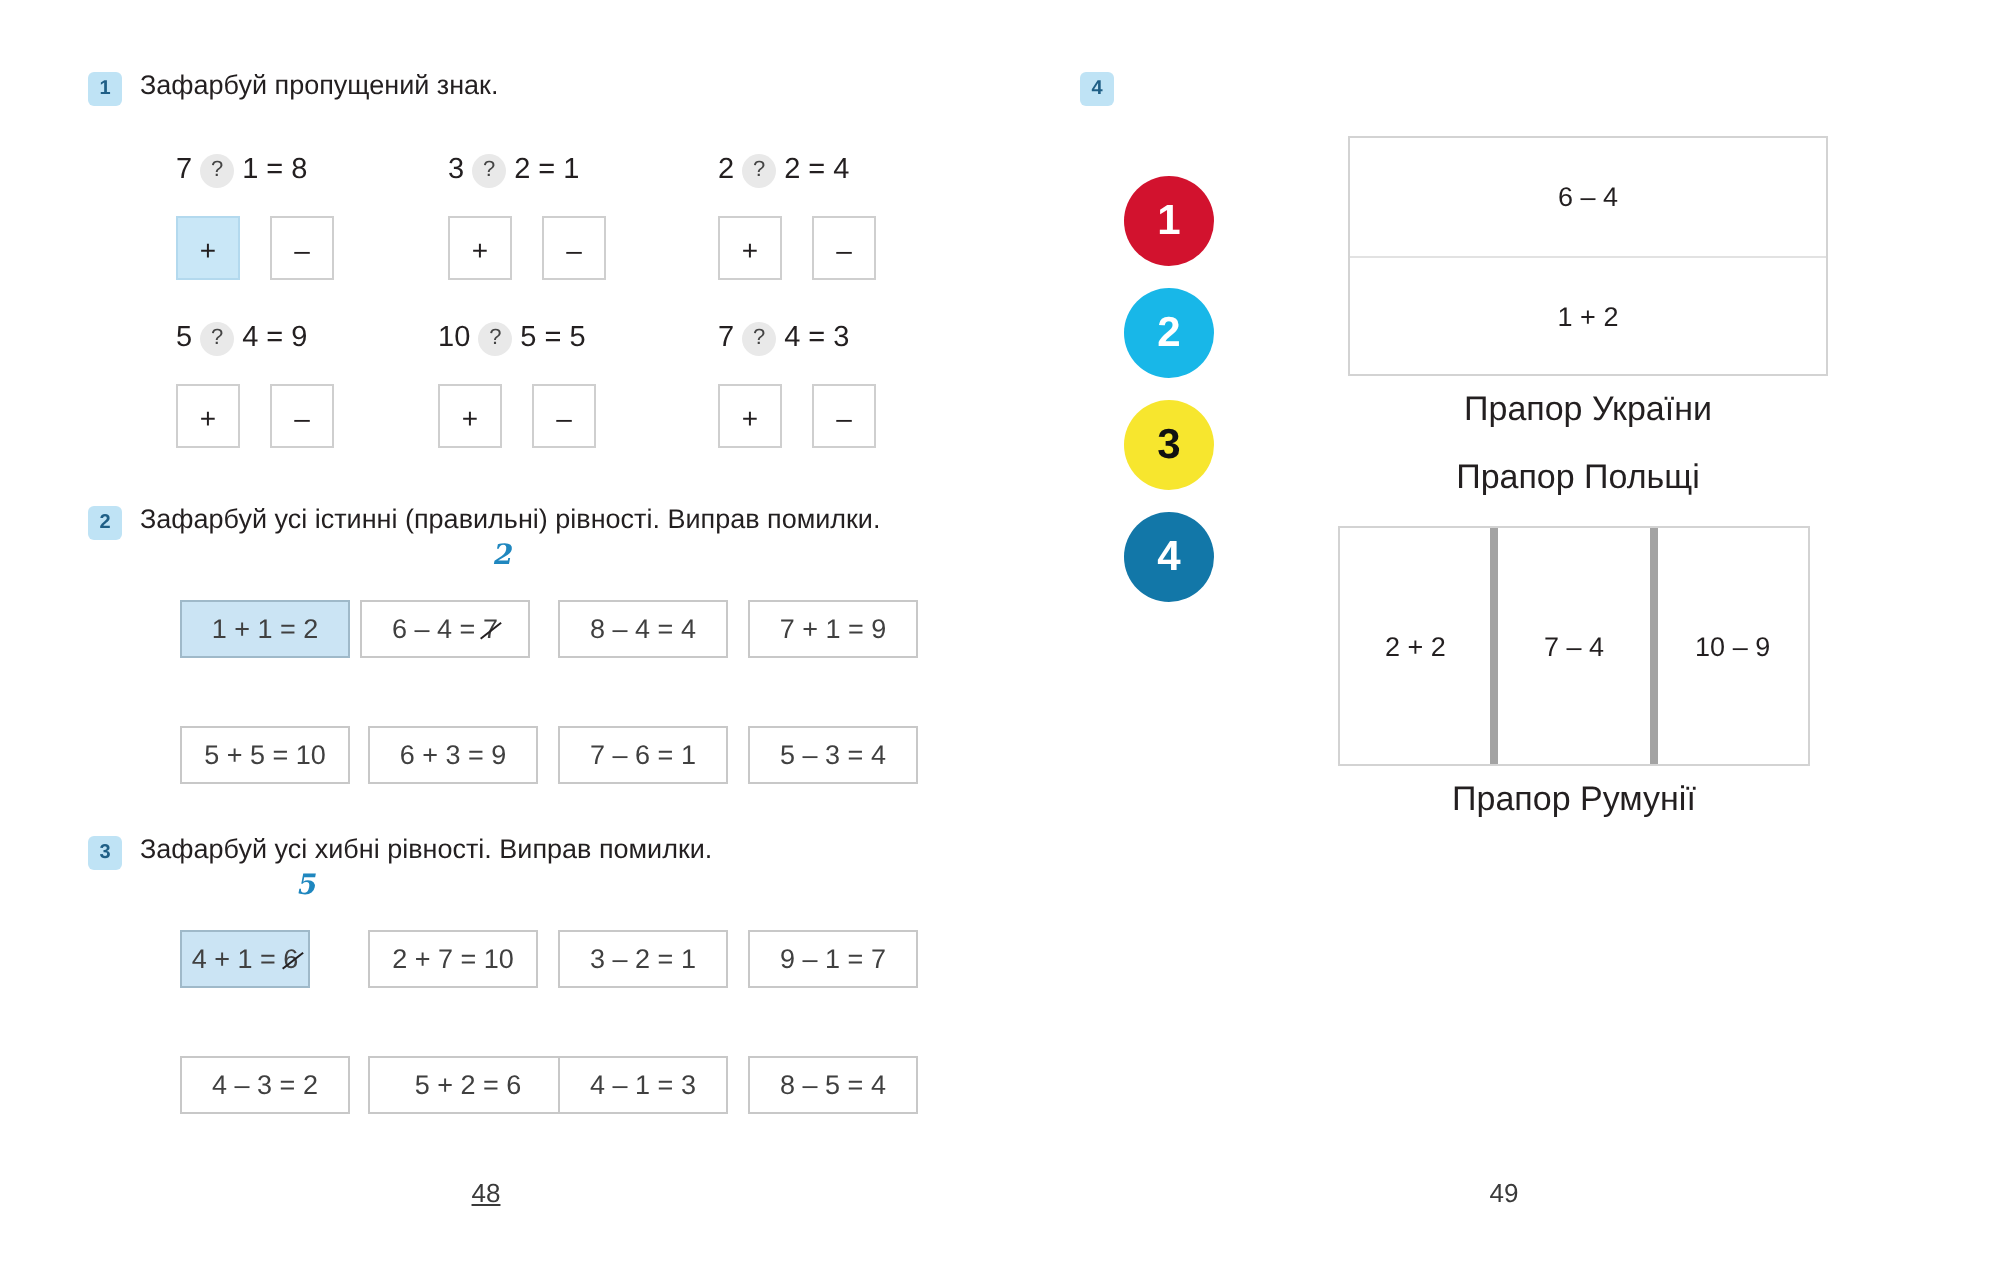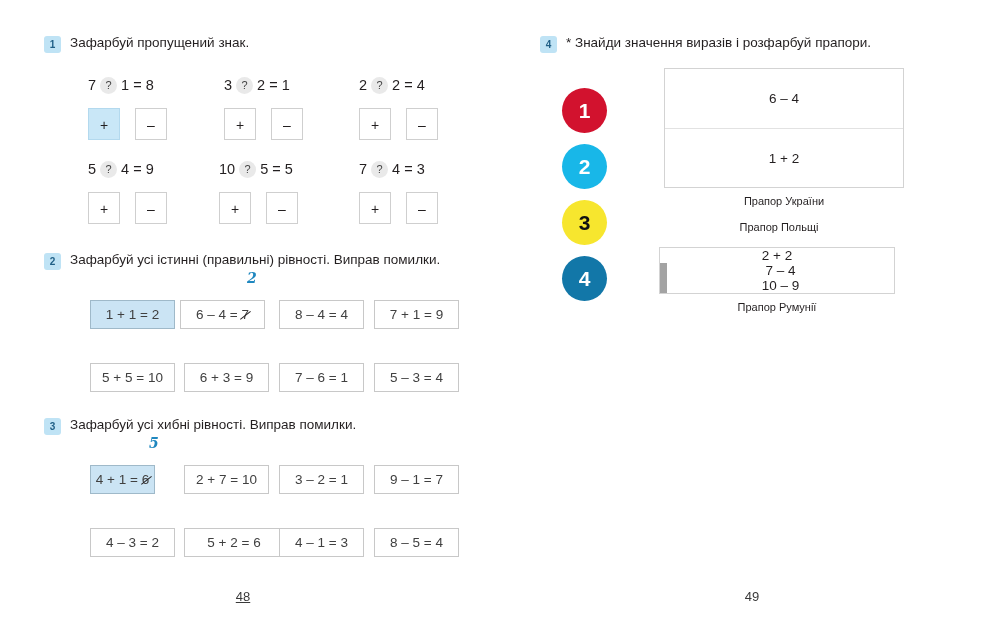--- a/index.html
+++ b/index.html
@@ -157,54 +157,54 @@
     height: 45px;
     border-radius: 50%;
     margin-bottom: 11px;
     color: #ffffff;
     font-size: 21px;
     font-weight: bold;
     line-height: 45px;
     text-align: center;
   }
 
-  .flags { position: absolute; left: 124px; top: 34px; }
+  .flags { position: absolute; left: 134px; top: 34px; }
   .flag-block { margin-bottom: 10px; }
   .flag {
     border: 1px solid #d3d3d3;
     background: #ffffff;
     box-sizing: border-box;
   }
   .flag-h { display: block; }
   .flag-h .band {
     height: 59px;
     display: flex;
     align-items: center;
     justify-content: center;
     font-size: 13.5px;
     color: #231f20;
     box-sizing: border-box;
   }
   .flag-h .band + .band { border-top: 1px solid #e2e2e2; }
-  .flag-v { display: flex; flex-direction: column; }
+  .flag-v { display: flex; }
   .flag-v .band {
     flex: 1 1 0;
     height: 118px;
     display: flex;
     align-items: center;
     justify-content: center;
     font-size: 13.5px;
     color: #231f20;
     box-sizing: border-box;
   }
-  .flag-v .band + .band { border-left: 7px solid #a3a3a3; }
+  .flag-v .band + .band { border-left: 4px solid #a3a3a3; }
   .flag-caption {
     margin-top: 7px;
     text-align: center;
-    font-size: 11px;
+    font-size: 17px;
     color: #231f20;
   }
 
   
   .page-num {
     position: absolute;
     font-size: 13px;
     color: #3a3a3a;
     text-align: center;
     width: 60px;
@@ -358,21 +358,20 @@
         <div class="eqcard" style="left:235px; width:85px">4 – 1 = 3</div>
         <div class="eqcard" style="left:330px; width:85px">8 – 5 = 4</div>
       </div>
     </div>
   </div>
 
   <div class="col-right">
 
     <div class="task">
       <div class="task-badge">4</div>
-      <div class="task-text">* Знайди значення виразів і розфарбуй прапори.</div>
     </div>
 
     <div class="circles">
       <div class="circle" style="background:#d2122e; color:#ffffff">1</div>
       <div class="circle" style="background:#18b7e8; color:#ffffff">2</div>
       <div class="circle" style="background:#f7e62e; color:#111111">3</div>
       <div class="circle" style="background:#1277a8; color:#ffffff">4</div>
     </div>
 
     <div class="flags">

